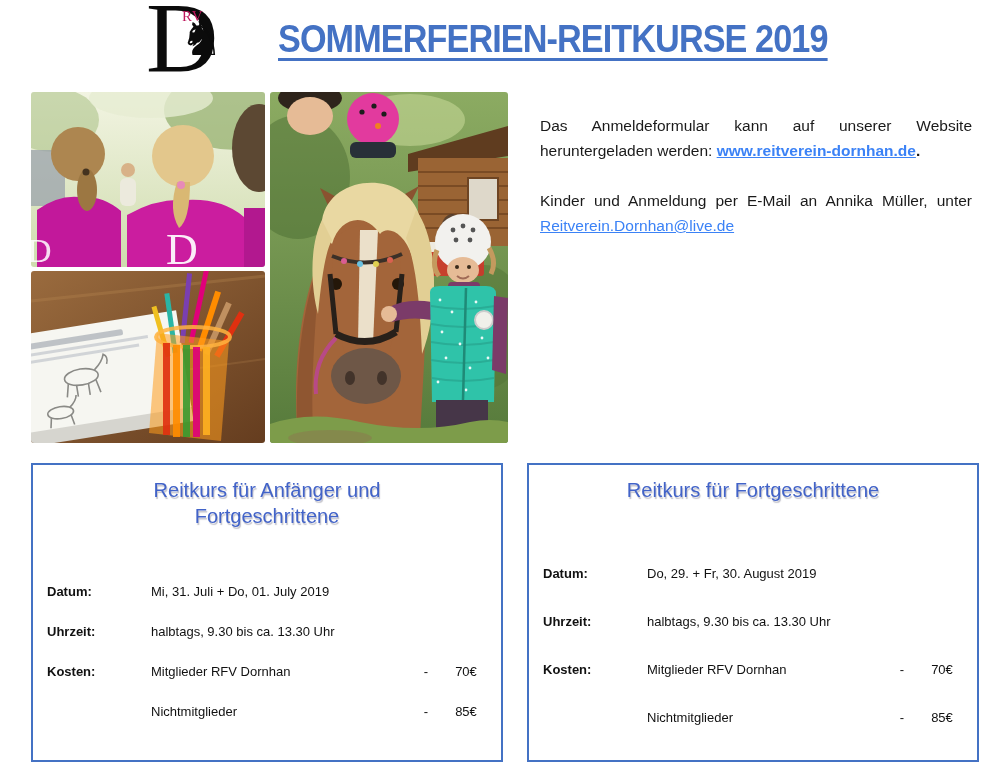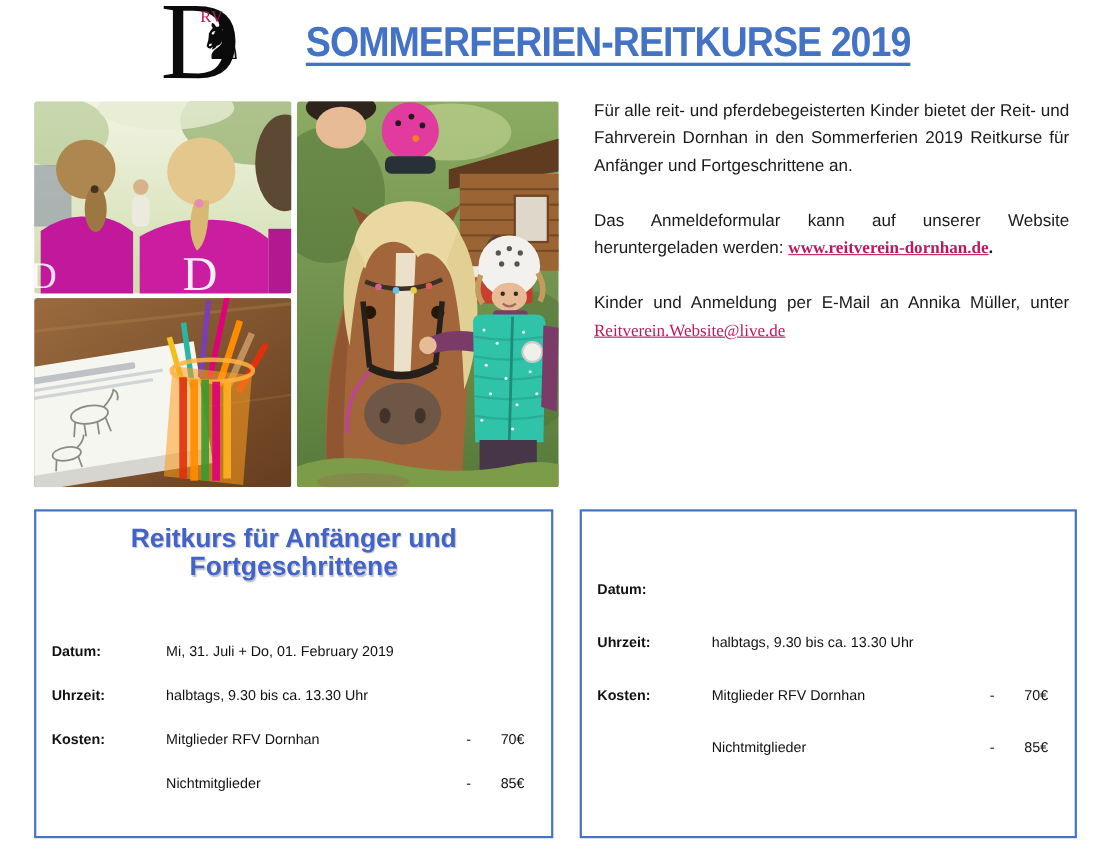--- a/index.html
+++ b/index.html
@@ -25,31 +25,31 @@
   .ph svg{display:block;}
   .ph-a{left:0;top:0;width:234px;height:175px;}
   .ph-b{left:0;top:179px;width:234px;height:172px;}
   .ph-c{left:239px;top:0;width:238px;height:351px;}
 
   
   .intro{position:absolute;left:540px;top:88px;width:432px;font-size:15.5px;
          line-height:25px;color:#1a1a1a;}
   .intro p{margin:0;text-align:justify;}
   .gap{height:25px;}
-  a.link{color:#be185d;text-decoration:underline;font-family:Liberation Serif, serif;}
+  a.link{color:#3b82f6;text-decoration:underline;}
   a.link-bold{font-weight:700;}
   .bold-dot{font-weight:700;}
 
   
   .course-box{position:absolute;top:463px;height:299px;border:2px solid #4472C4;
               box-sizing:border-box;background:#fff;}
   .box-left{left:31px;width:472px;}
   .box-right{left:527px;width:452px;}
-  .course-heading{margin-top:12px;padding:0 50px;text-align:center;font-size:24px;
-                  font-weight:700;color:#4263c8;line-height:26px;
+  .course-heading{margin-top:12px;padding:0 50px;text-align:center;font-size:20px;
+                  font-weight:400;color:#4263c8;line-height:26px;
                   text-shadow:1px 1.5px 1px rgba(120,120,140,.45);}
   .rows{padding:0 12px 0 14px;}
   .box-left .rows{margin-top:52px;}
   .box-right .rows{margin-top:60px;}
   .row{display:flex;font-size:13px;line-height:22px;margin-bottom:18px;}
   .box-right .row{margin-bottom:26px;}
   .row .lbl{width:104px;font-weight:700;flex:none;}
   .row .val{flex:1;}
   .row .dash{width:34px;text-align:center;flex:none;}
   .row .price{width:46px;text-align:center;flex:none;}
@@ -254,33 +254,32 @@
         <path d="M224,204 L238,206 L236,282 L222,278 Z" fill="#7b3b69"></path>
         <rect x="166" y="308" width="52" height="43" fill="#463648"></rect>
 
         <path d="M0,332 Q40,318 90,330 Q150,342 200,330 Q220,326 238,330 L238,351 L0,351 Z" fill="#7d9c4a"></path>
         <ellipse cx="60" cy="346" rx="42" ry="8" fill="#8a7a4e" opacity=".55"></ellipse>
       </svg>
     </div>
   </div>
 
   <div class="intro">
-    <p>Für alle reit- und pferdebegeisterten Kinder bietet der Reit- und Fahrverein Dornhan in den Sommerferien 2019 Reitkurse für Anfänger und Fortgeschrittene an.</p>
     <div class="gap"></div>
     <p><span>Das Anmeldeformular kann auf unserer Website heruntergeladen werden: </span><a class="link link-bold" href="#">www.reitverein-dornhan.de</a><span class="bold-dot">.</span></p>
     <div class="gap"></div>
-    <p><span>Kinder und Anmeldung per E-Mail an Annika Müller, unter </span><a class="link" href="#">Reitverein.Website@live.de</a></p>
+    <p><span>Kinder und Anmeldung per E-Mail an Annika Müller, unter </span><a class="link" href="#">Reitverein.Dornhan@live.de</a></p>
   </div>
 
   <div class="course-box box-left">
     <div class="course-heading">Reitkurs für Anfänger und Fortgeschrittene</div>
     <div class="rows">
       <div class="row">
         <span class="lbl">Datum:</span>
-        <span class="val">Mi, 31. Juli + Do, 01. February 2019</span>
+        <span class="val">Mi, 31. Juli + Do, 01. July 2019</span>
       </div>
       <div class="row">
         <span class="lbl">Uhrzeit:</span>
         <span class="val">halbtags, 9.30 bis ca. 13.30 Uhr</span>
       </div>
       <div class="row">
         <span class="lbl">Kosten:</span>
         <span class="val">Mitglieder RFV Dornhan</span>
         <span class="dash">-</span>
         <span class="price">70€</span>
@@ -288,23 +287,25 @@
       <div class="row">
         <span class="lbl"></span>
         <span class="val">Nichtmitglieder</span>
         <span class="dash">-</span>
         <span class="price">85€</span>
       </div>
     </div>
   </div>
 
   <div class="course-box box-right">
+    <div class="course-heading">Reitkurs für Fortgeschrittene</div>
     <div class="rows">
       <div class="row">
         <span class="lbl">Datum:</span>
+        <span class="val">Do, 29. + Fr, 30. August 2019</span>
       </div>
       <div class="row">
         <span class="lbl">Uhrzeit:</span>
         <span class="val">halbtags, 9.30 bis ca. 13.30 Uhr</span>
       </div>
       <div class="row">
         <span class="lbl">Kosten:</span>
         <span class="val">Mitglieder RFV Dornhan</span>
         <span class="dash">-</span>
         <span class="price">70€</span>

